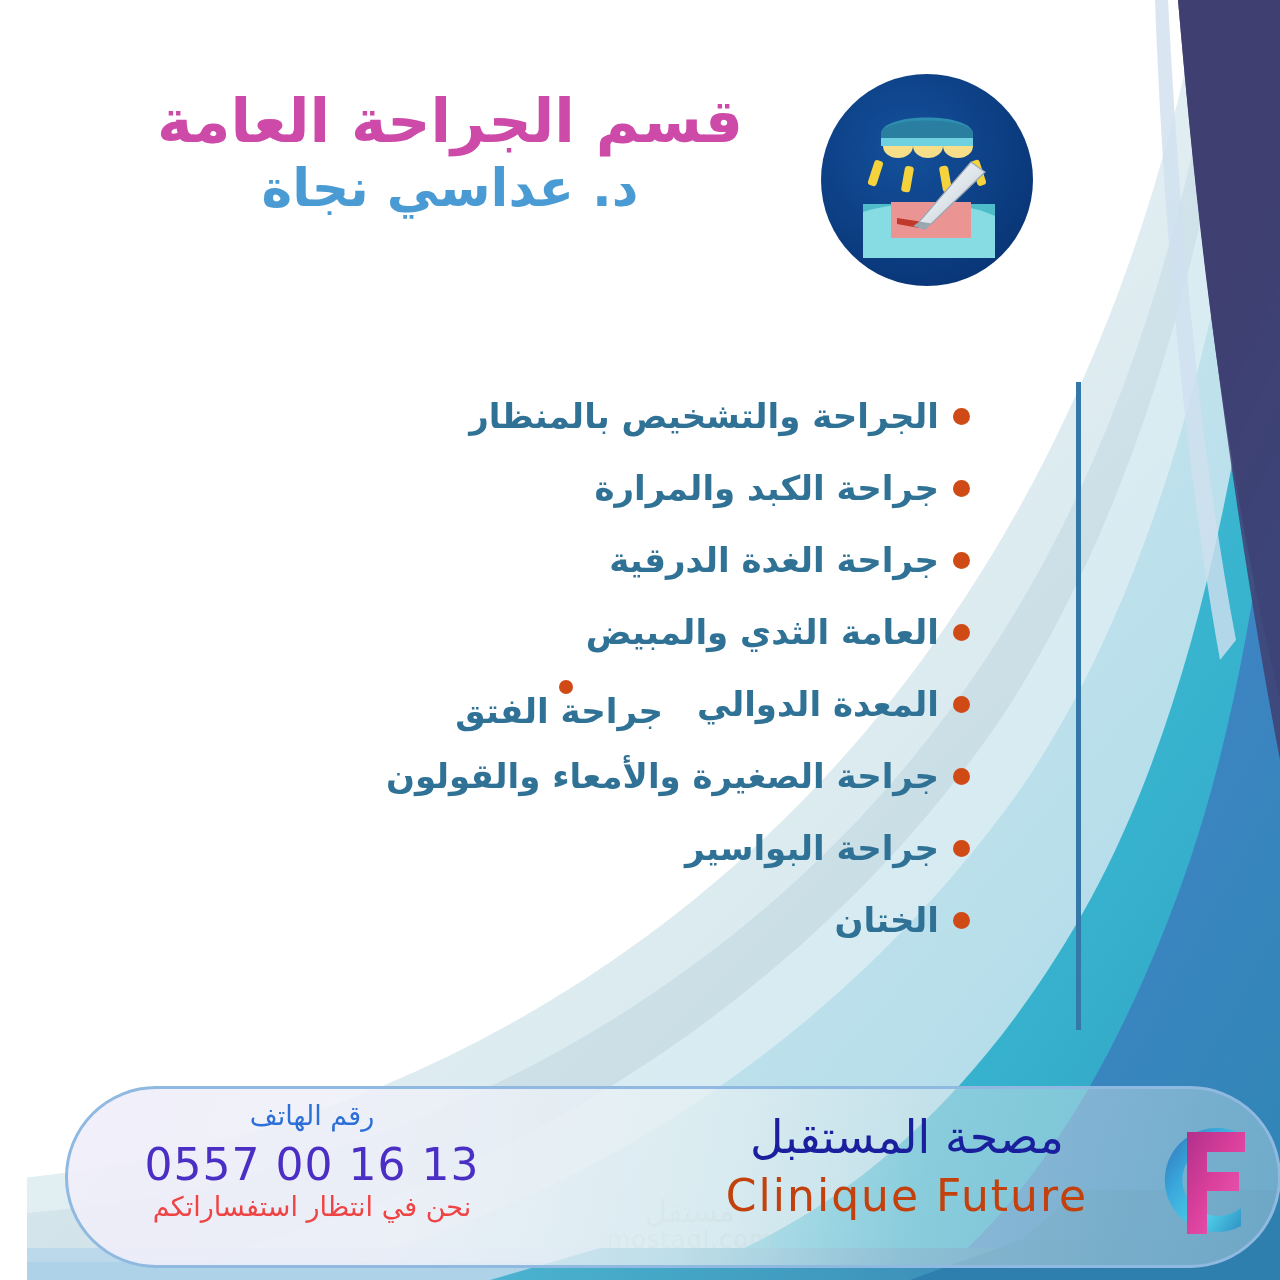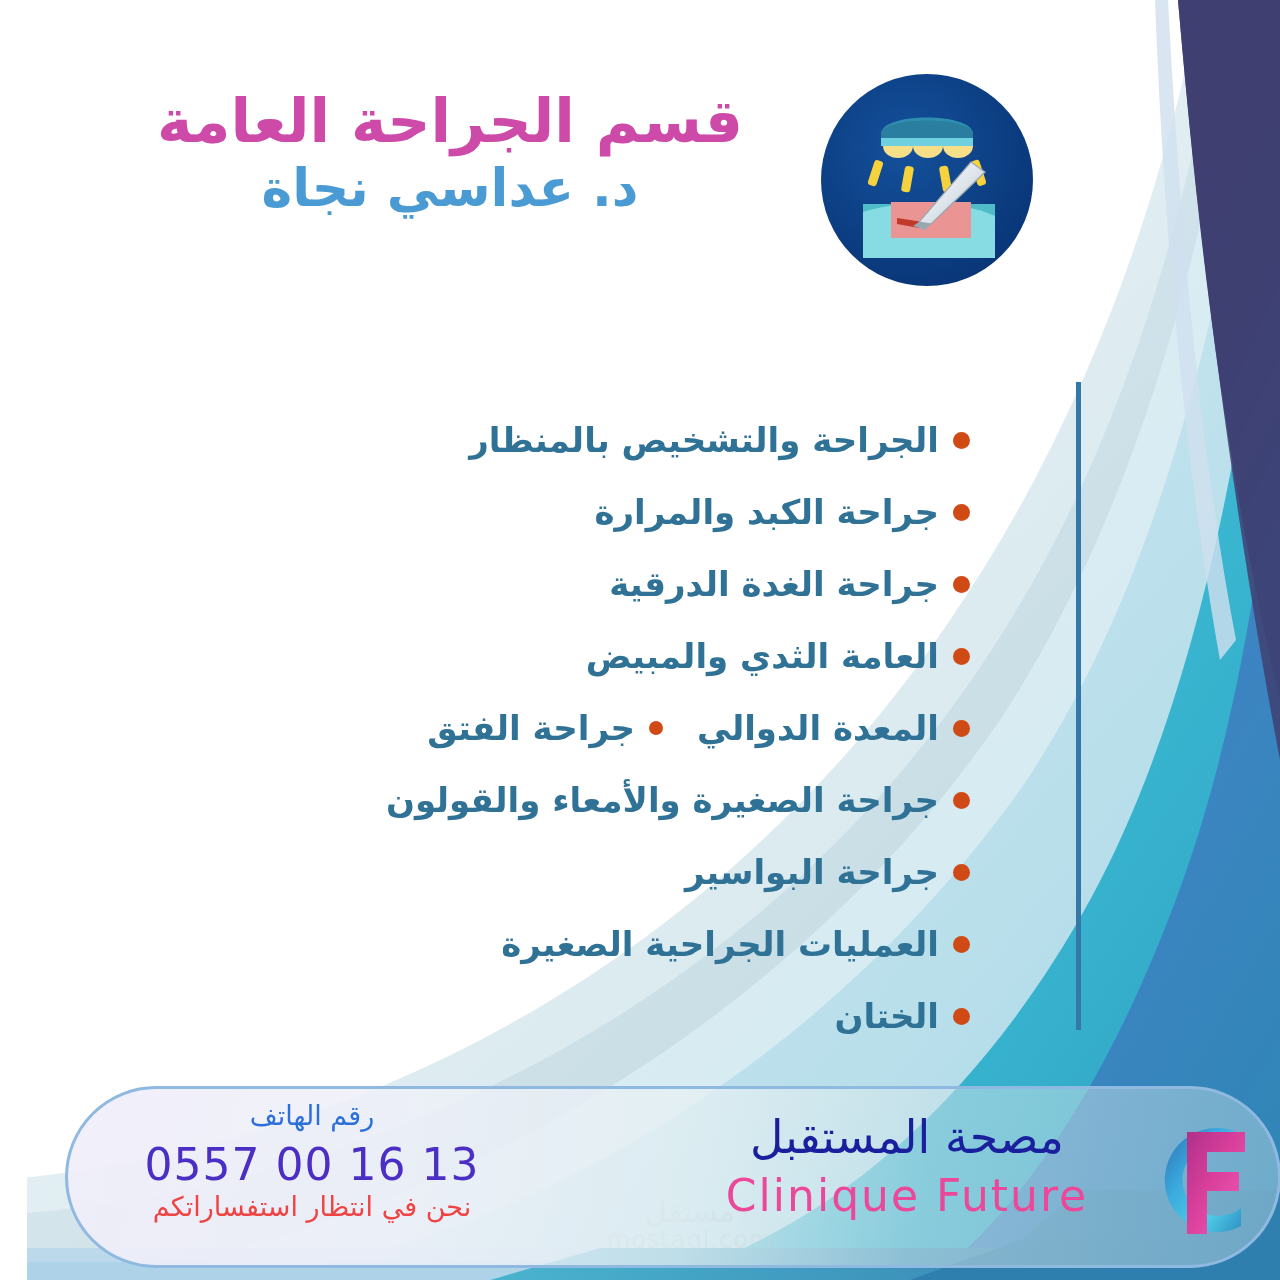--- a/index.html
+++ b/index.html
@@ -55,21 +55,21 @@
   .logo-circle{
     position:absolute;
     top:72px; left:792px;
     width:216px;height:216px;
     z-index:6;
   }
 
   
   .services{
     position:absolute;
-    top:404px;
+    top:380px;
     right:300px;
     left:232px;
     z-index:5;
   }
   .service-row{
     display:flex;
     flex-direction:row;
     align-items:center;
     justify-content:flex-start;
     height:72px;
@@ -85,21 +85,21 @@
   }
   .service-row .label{
     font-size:34px;
     font-weight:bold;
     color:#2f7296;
     white-space:nowrap;
     line-height:1;
   }
   .service-row .sub-group{
     display:flex;
-    flex-direction:row;
+    flex-direction:column;
     align-items:center;
     margin-right:34px;
   }
   .service-row .sub-group .bullet{
     width:14px;height:14px;
   }
 
   
   .list-divider{
     position:absolute;
@@ -166,21 +166,21 @@
   }
   .brand-ar{
     font-size:46px;
     color:#1a1f9e;
     margin:8px;
     line-height:1.12;
     font-weight:normal;
   }
   .brand-fr{
     font-size:44px;
-    color:#ec4899;
+    color:#c2410c;
     margin:2px 0 0 0;
     line-height:1.1;
     letter-spacing:2px;
     direction:ltr;
     font-weight:normal;
   }
 
   .brand-mark{
     position:absolute;
     left:1096px;top:1098px;
@@ -363,24 +363,20 @@
     <div class="service-row">
       <span class="bullet"></span>
       <span class="label">جراحة الصغيرة والأمعاء والقولون</span>
     </div>
 
     <div class="service-row">
       <span class="bullet"></span>
       <span class="label">جراحة البواسير</span>
     </div>
 
-    <div class="service-row">
-      <span class="bullet"></span>
-      <span class="label">العمليات الجراحية الصغيرة</span>
-    </div>
 
     <div class="service-row">
       <span class="bullet"></span>
       <span class="label">الختان</span>
     </div>
 
   </div>
 
   <div class="list-divider"></div>
 

